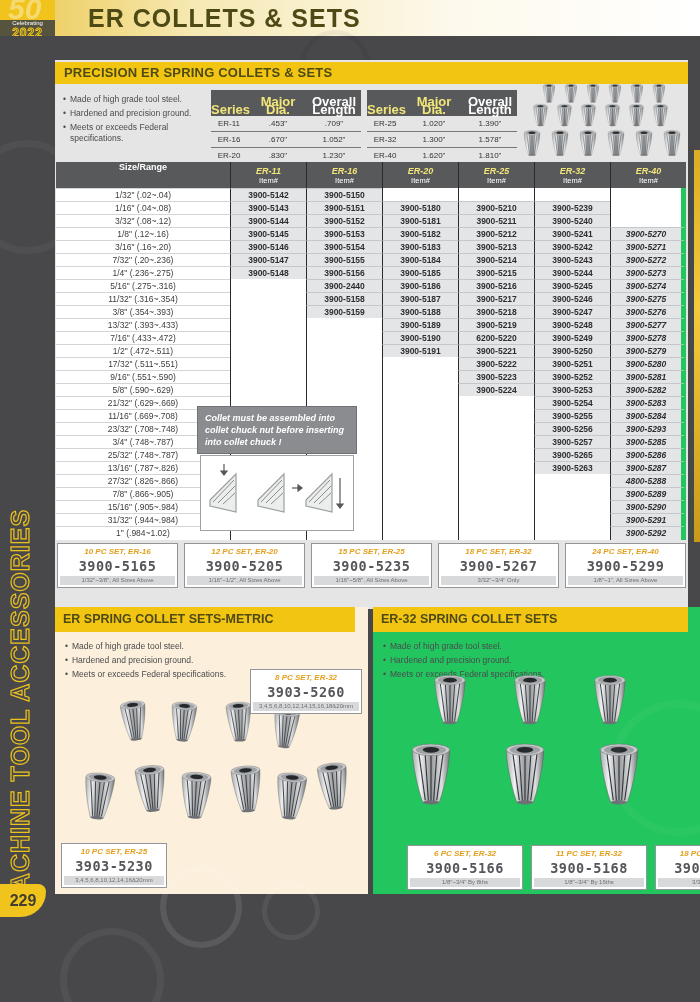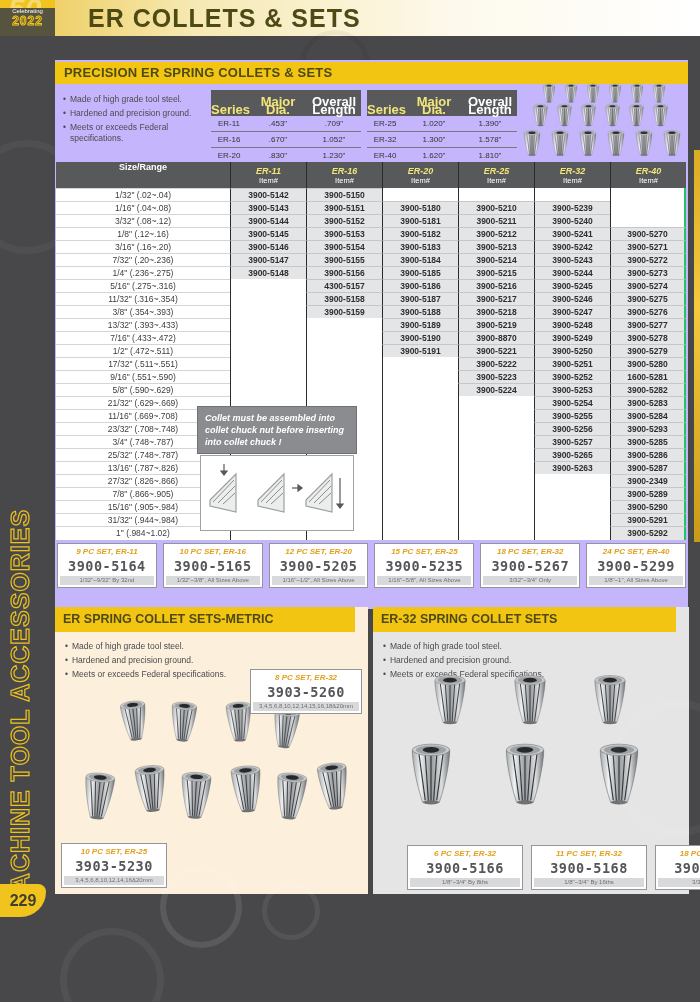--- a/index.html
+++ b/index.html
@@ -3,42 +3,42 @@
 <meta charset="utf-8">
 <style>
   html,body{margin:0;padding:0;}
   body{width:700px;height:1002px;overflow:hidden;font-family:"Liberation Sans",sans-serif;background:#3a3a3c;}
   .page{position:relative;width:700px;height:1002px;background:#48484a;overflow:hidden;}
 
   
   .hdr{position:absolute;left:0;top:0;width:700px;height:36px;background:linear-gradient(90deg,#ecc84e 0%,#f6e9b4 28%,#fdf9ec 65%,#ffffff 100%);}
   .badge{position:absolute;left:0;top:0;width:55px;height:36px;background:#f0c41c;overflow:hidden;}
   .badge-50{position:absolute;left:8px;top:-8px;font-size:30px;font-weight:bold;font-style:italic;color:#ffffff;opacity:.38;}
-  .badge-strip{position:absolute;left:0;bottom:0;width:55px;height:28px;background:#56543e;text-align:center;}
+  .badge-strip{position:absolute;left:0;bottom:0;width:55px;height:16px;background:#56543e;text-align:center;}
   .badge-celebrating{font-size:6px;color:#ffffff;line-height:7px;}
   .badge-year{font-size:12px;font-weight:bold;letter-spacing:1px;color:transparent;-webkit-text-stroke:1px #f0c41c;line-height:12px;}
   .hdr-title{position:absolute;left:88px;top:0;height:36px;line-height:36px;font-size:25px;font-weight:bold;letter-spacing:1px;color:#4e4a15;}
 
   
   .sidebar-text{position:absolute;left:6px;top:285px;height:628px;writing-mode:vertical-rl;transform:rotate(180deg);font-size:25px;font-weight:bold;letter-spacing:1px;color:transparent;-webkit-text-stroke:1.2px #edc21f;white-space:nowrap;}
   .page-num{position:absolute;left:0;top:884px;width:46px;height:33px;background:#f0c41c;border-radius:0 8px 26px 0;color:#3f3e30;font-size:16px;font-weight:bold;display:flex;align-items:center;justify-content:center;}
 
   
   .gear{position:absolute;border-radius:50%;}
   .g1{left:160px;top:866px;width:70px;height:70px;border:6px solid rgba(255,255,255,.10);}
   .g2{left:262px;top:882px;width:48px;height:48px;border:5px solid rgba(255,255,255,.07);}
   .g3{left:60px;top:928px;width:90px;height:90px;border:7px solid rgba(255,255,255,.05);}
   .g4{left:610px;top:700px;width:120px;height:120px;border:8px solid rgba(255,255,255,.04);}
   .g5{left:-30px;top:140px;width:100px;height:100px;border:7px solid rgba(255,255,255,.04);}
   .g6{left:300px;top:30px;width:60px;height:60px;border:5px solid rgba(0,0,0,.05);}
 
   .gold-strip{position:absolute;left:694px;top:150px;width:6px;height:392px;background:linear-gradient(180deg,#d9ad25,#f2ca3e 40%,#c79a1a);}
 
   
-  .panel{position:absolute;left:55px;top:60px;width:633px;height:549px;background:#c4b5fd;}
+  .panel{position:absolute;left:55px;top:60px;width:633px;height:549px;background:#e5e5e5;}
   .banner{position:absolute;left:0;top:2px;width:633px;height:22px;background:#f3c513;color:#4e4a15;font-size:13px;font-weight:bold;line-height:22px;padding-left:9px;box-sizing:border-box;letter-spacing:.2px;}
 
   .bullets .bullet{display:flex;font-size:8.5px;color:#4b4b4d;line-height:11px;margin-bottom:3px;}
   .bullets .dot{margin-right:4px;}
   .p-bullets{position:absolute;left:8px;top:34px;width:142px;}
 
   
   .stable{position:absolute;top:30px;width:150px;}
   .st-left{left:156px;}
   .st-right{left:312px;}
@@ -58,39 +58,39 @@
   .mt-hsize{color:#fff;font-size:9px;font-weight:bold;display:flex;align-items:flex-end;justify-content:center;padding-bottom:17px;box-sizing:border-box;}
   .mt-hcell{display:flex;flex-direction:column;justify-content:center;align-items:center;border-left:1px solid #2a2a2c;}
   .series-name{color:#f2e57a;font-weight:bold;font-style:italic;font-size:9px;line-height:10px;}
   .item-label{color:#ffffff;font-size:7.5px;line-height:9px;}
   .mt-row{height:13px;}
   .mt-row.sep{border-bottom:2px solid #4a4b4d;}
   .mt-size{font-size:8.5px;color:#3c3c3e;text-align:center;line-height:13px;background:#fff;border-top:1px solid #d4d5d6;}
   .mt-cell{font-size:8.5px;font-weight:bold;color:#2e2e30;text-align:center;line-height:13px;border-left:1px solid #2a2a2c;}
   .mt-cell.filled{background:#e4e5e6;border-top:1px solid #c6c7c8;}
   .mt-cell.empty{background:#ffffff;}
-  .mt-cell:last-child{border-right:2px solid #22c55e;}
+  .mt-cell:last-child{border-right:5px solid #22c55e;font-style:italic;}
   .mt-row:first-of-type .mt-size,.mt-row:first-of-type .mt-cell{border-top:none;}
   #main-table{border-bottom:1px solid #4a4b4d;}
 
   
   .note{position:absolute;left:142px;top:346px;width:160px;background:#8a8c8f;border:1px solid #6f7275;color:#ffffff;font-size:9px;font-weight:bold;font-style:italic;line-height:12px;padding:5px 7px;box-sizing:border-box;z-index:3;}
   .illus{position:absolute;left:145px;top:395px;width:154px;height:76px;background:#ffffff;border:1px solid #9fa1a3;z-index:3;display:flex;align-items:center;justify-content:center;box-sizing:border-box;}
 
   
   .sets-row{position:absolute;left:2px;top:483px;width:629px;display:flex;gap:6px;}
   .set-box{flex:1;border:1px solid #939598;background:#ffffff;text-align:center;box-sizing:border-box;}
   .set-title{font-size:8px;font-weight:bold;font-style:italic;color:#e2a01d;line-height:12px;padding-top:2px;white-space:nowrap;overflow:hidden;}
   .set-item{font-family:"DejaVu Sans Mono",monospace;font-size:13.5px;font-weight:bold;color:#55565a;line-height:16px;letter-spacing:.5px;}
   .set-range{background:#d8d9da;font-size:6px;color:#6d6e71;line-height:9px;height:9px;white-space:nowrap;overflow:hidden;margin:2px;}
 
   
   .card{position:absolute;top:607px;height:287px;}
   .card-metric{left:55px;width:313px;background:#fcefdc;}
-  .card-er32{left:373px;width:316px;background:#e5e5e5;}
+  .card-er32{left:373px;width:316px;background:#22c55e;padding-left:12px;}
   .banner2{position:absolute;left:0;top:0;width:96%;height:25px;background:#f3c513;color:#4e4a15;font-weight:bold;font-size:12.5px;line-height:25px;padding-left:8px;box-sizing:border-box;}
   .card .bullets{position:absolute;left:10px;top:33px;width:260px;}
   .card .bullet{font-size:8.5px;line-height:12px;margin-bottom:2px;color:#4b4b4d;}
   .metric-photo{position:absolute;left:8px;top:92px;}
   .box-12pc{position:absolute;right:6px;top:62px;width:112px;}
   .box-10pc{position:absolute;left:6px;top:236px;width:106px;}
   .er32-photo{position:absolute;left:18px;top:66px;}
   .er32-sets{position:absolute;left:6px;top:238px;width:364px;display:flex;gap:8px;margin-left:28px;}
   .er32-sets .set-box{flex:1;}
 </style>
@@ -312,21 +312,21 @@
           <div class="mt-cell filled">3900-5148</div>
           <div class="mt-cell filled">3900-5156</div>
           <div class="mt-cell filled">3900-5185</div>
           <div class="mt-cell filled">3900-5215</div>
           <div class="mt-cell filled">3900-5244</div>
           <div class="mt-cell filled">3900-5273</div>
         </div>
         <div class="mt-row">
           <div class="mt-size">5/16" (.275~.316)</div>
           <div class="mt-cell empty"></div>
-          <div class="mt-cell filled">4300-5157</div>
+          <div class="mt-cell filled">3900-2440</div>
           <div class="mt-cell filled">3900-5186</div>
           <div class="mt-cell filled">3900-5216</div>
           <div class="mt-cell filled">3900-5245</div>
           <div class="mt-cell filled">3900-5274</div>
         </div>
         <div class="mt-row">
           <div class="mt-size">11/32" (.316~.354)</div>
           <div class="mt-cell empty"></div>
           <div class="mt-cell filled">3900-5158</div>
           <div class="mt-cell filled">3900-5187</div>
@@ -350,21 +350,21 @@
           <div class="mt-cell filled">3900-5189</div>
           <div class="mt-cell filled">3900-5219</div>
           <div class="mt-cell filled">3900-5248</div>
           <div class="mt-cell filled">3900-5277</div>
         </div>
         <div class="mt-row">
           <div class="mt-size">7/16" (.433~.472)</div>
           <div class="mt-cell empty"></div>
           <div class="mt-cell empty"></div>
           <div class="mt-cell filled">3900-5190</div>
-          <div class="mt-cell filled">3900-8870</div>
+          <div class="mt-cell filled">6200-5220</div>
           <div class="mt-cell filled">3900-5249</div>
           <div class="mt-cell filled">3900-5278</div>
         </div>
         <div class="mt-row sep">
           <div class="mt-size">1/2" (.472~.511)</div>
           <div class="mt-cell empty"></div>
           <div class="mt-cell empty"></div>
           <div class="mt-cell filled">3900-5191</div>
           <div class="mt-cell filled">3900-5221</div>
           <div class="mt-cell filled">3900-5250</div>
@@ -379,21 +379,21 @@
           <div class="mt-cell filled">3900-5251</div>
           <div class="mt-cell filled">3900-5280</div>
         </div>
         <div class="mt-row">
           <div class="mt-size">9/16" (.551~.590)</div>
           <div class="mt-cell empty"></div>
           <div class="mt-cell empty"></div>
           <div class="mt-cell empty"></div>
           <div class="mt-cell filled">3900-5223</div>
           <div class="mt-cell filled">3900-5252</div>
-          <div class="mt-cell filled">1600-5281</div>
+          <div class="mt-cell filled">3900-5281</div>
         </div>
         <div class="mt-row sep">
           <div class="mt-size">5/8" (.590~.629)</div>
           <div class="mt-cell empty"></div>
           <div class="mt-cell empty"></div>
           <div class="mt-cell empty"></div>
           <div class="mt-cell filled">3900-5224</div>
           <div class="mt-cell filled">3900-5253</div>
           <div class="mt-cell filled">3900-5282</div>
         </div>
@@ -451,21 +451,21 @@
           <div class="mt-cell filled">3900-5263</div>
           <div class="mt-cell filled">3900-5287</div>
         </div>
         <div class="mt-row">
           <div class="mt-size">27/32" (.826~.866)</div>
           <div class="mt-cell empty"></div>
           <div class="mt-cell empty"></div>
           <div class="mt-cell empty"></div>
           <div class="mt-cell empty"></div>
           <div class="mt-cell empty"></div>
-          <div class="mt-cell filled">3900-2349</div>
+          <div class="mt-cell filled">4800-5288</div>
         </div>
         <div class="mt-row">
           <div class="mt-size">7/8" (.866~.905)</div>
           <div class="mt-cell empty"></div>
           <div class="mt-cell empty"></div>
           <div class="mt-cell empty"></div>
           <div class="mt-cell empty"></div>
           <div class="mt-cell empty"></div>
           <div class="mt-cell filled">3900-5289</div>
         </div>
@@ -523,25 +523,20 @@
           <path d="M88,28 L94,28"></path>
             <path d="M94,25 L94,31 L98,28 Z"></path>
           <path d="M136,18 L136,44"></path>
             <path d="M133,44 L139,44 L136,48 Z"></path>
         </g>
       </svg>
     </div>
 
     <div class="sets-row">
       <div class="set-box">
-          <div class="set-title">9 PC SET, ER-11</div>
-          <div class="set-item">3900-5164</div>
-          <div class="set-range">1/32"~9/32" By 32nd</div>
-        </div>
-      <div class="set-box">
           <div class="set-title">10 PC SET, ER-16</div>
           <div class="set-item">3900-5165</div>
           <div class="set-range">1/32"~3/8", All Sizes Above</div>
         </div>
       <div class="set-box">
           <div class="set-title">12 PC SET, ER-20</div>
           <div class="set-item">3900-5205</div>
           <div class="set-range">1/16"~1/2", All Sizes Above</div>
         </div>
       <div class="set-box">

